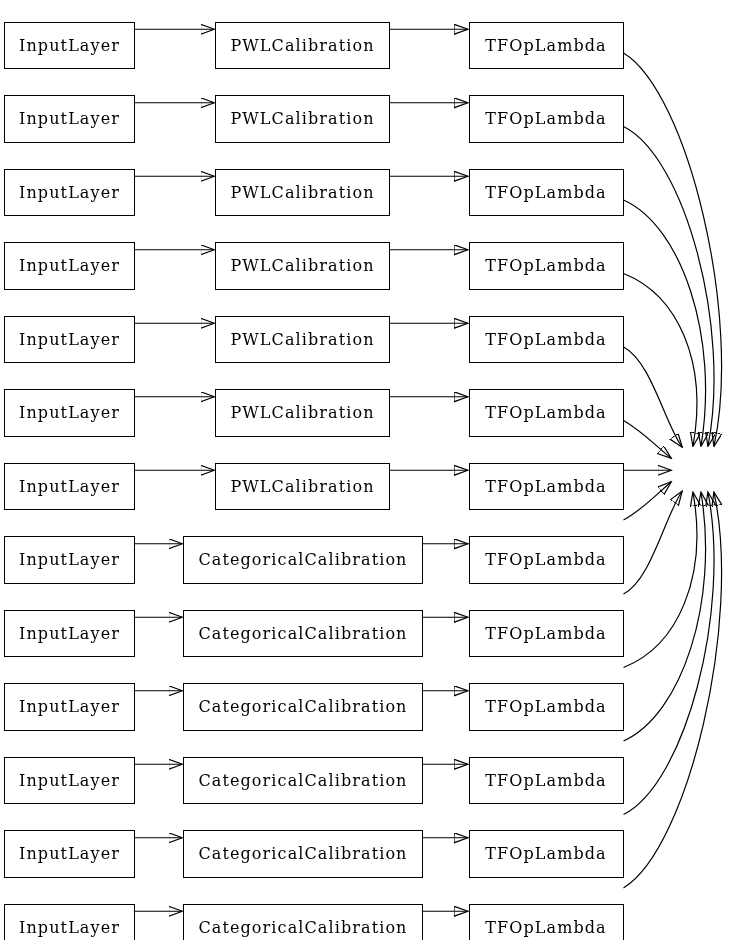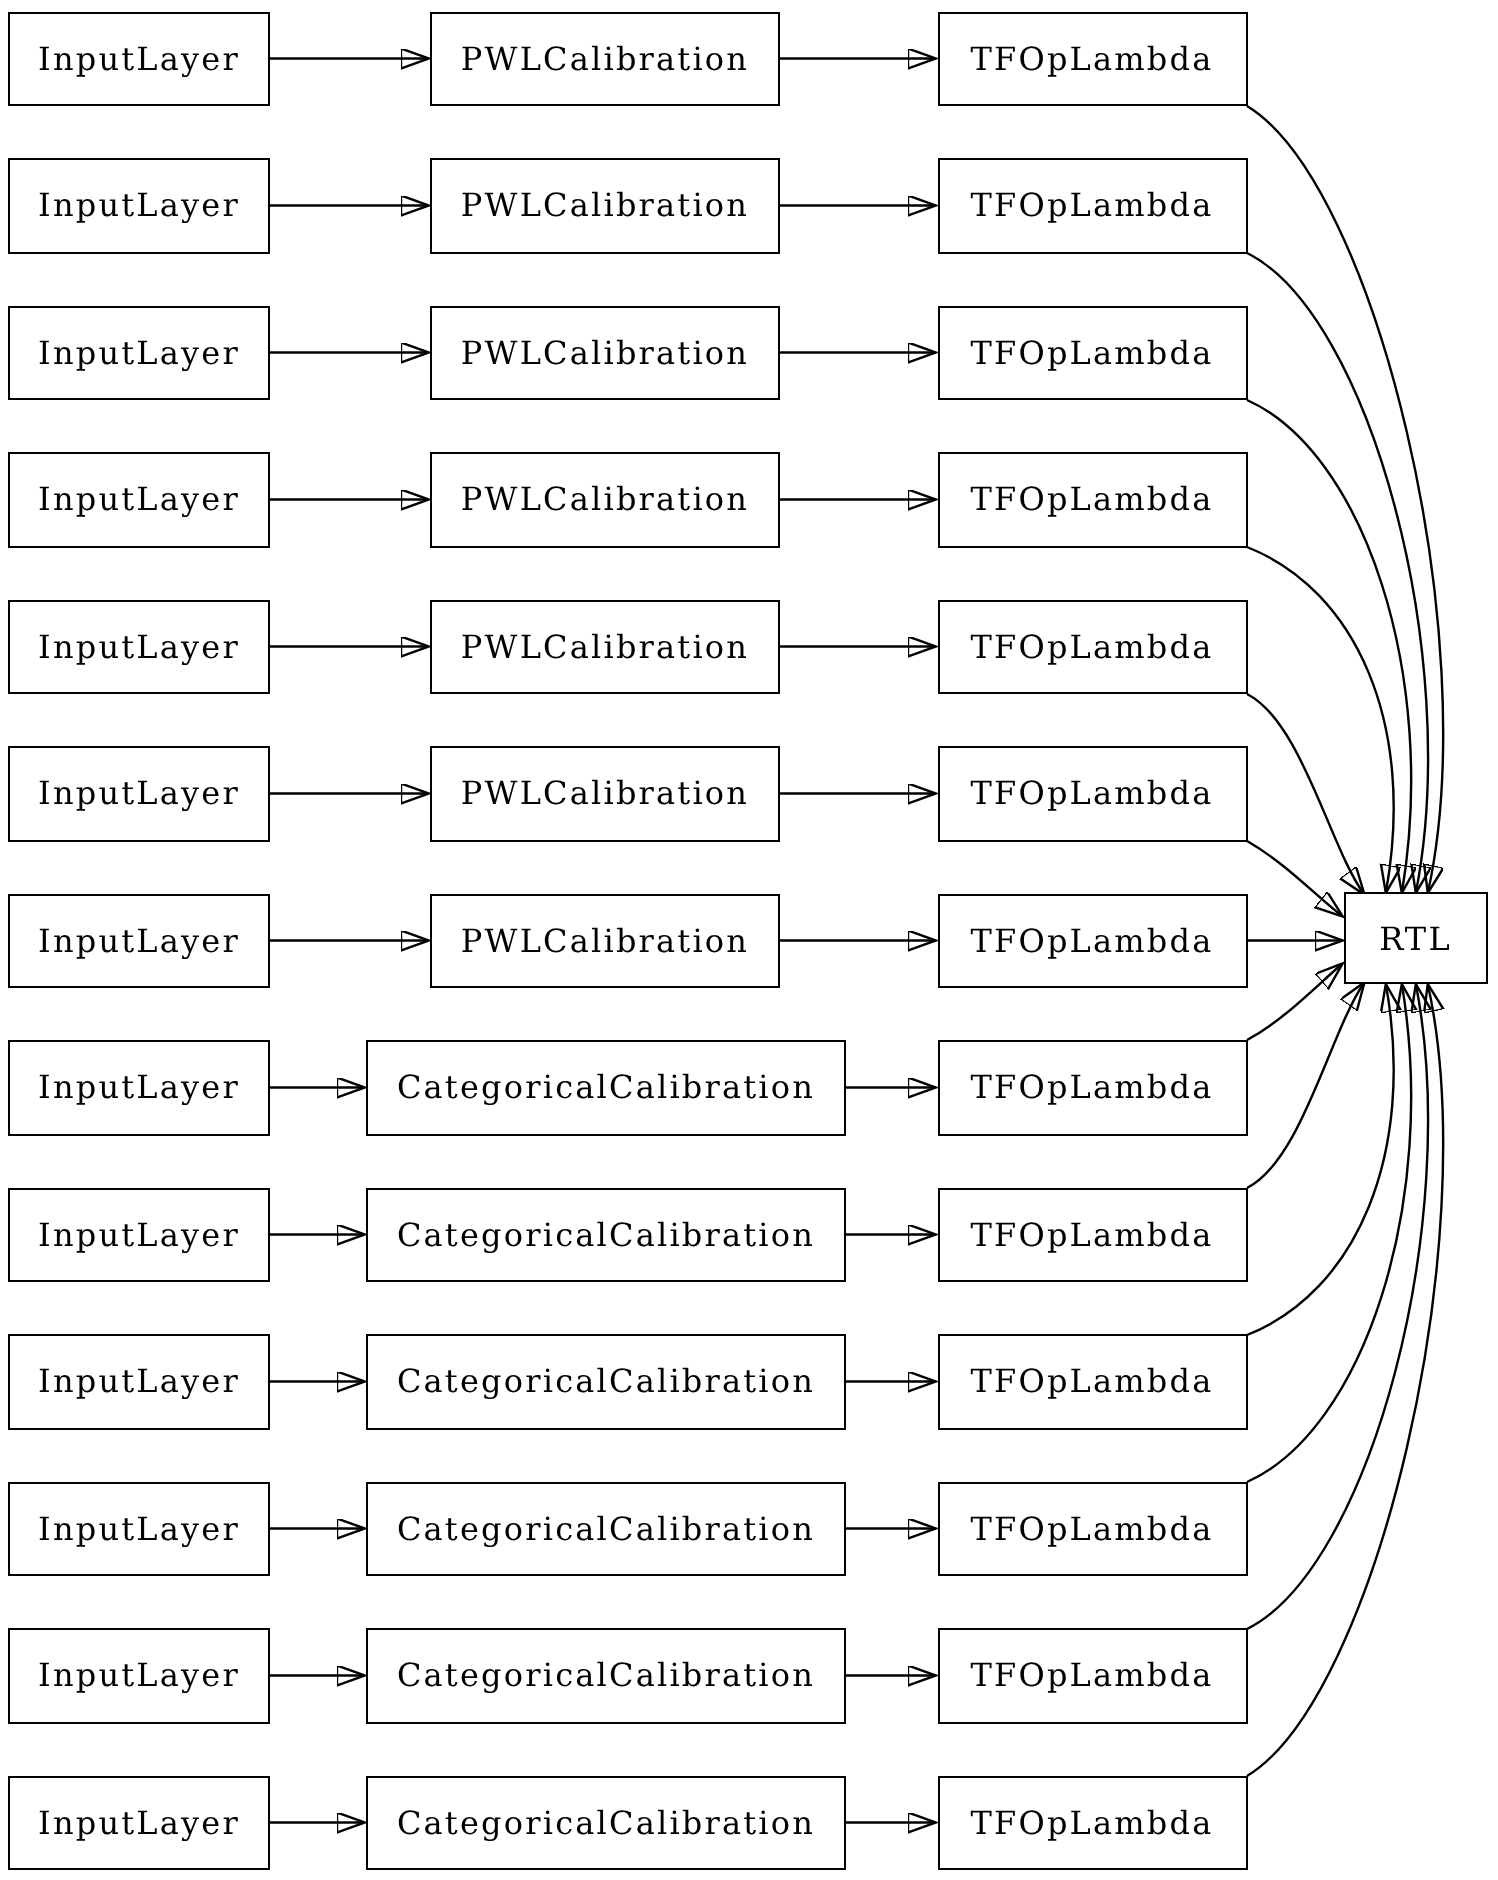--- a/index.html
+++ b/index.html
@@ -21,20 +21,21 @@
     position:absolute;
     box-sizing:border-box;
     display:flex;align-items:center;justify-content:center;
     border:1.3px solid var(--node-border,#000000);
     background:var(--node-fill,#ffffff);
     color:#000000;
     font-size:16px;
     letter-spacing:1.1px;
     white-space:nowrap;
     text-align:center;
+    margin-top:16px;
   }
 </style>
 </head>
 <body>
 
 <div class="canvas">
 
   <svg class="edge-layer" width="749" height="940" viewBox="0 0 749 940" xmlns="http://www.w3.org/2000/svg">
     <defs>
       <marker id="ah" markerWidth="15" markerHeight="11" refX="13.5" refY="5" orient="auto" markerUnits="userSpaceOnUse">
@@ -119,15 +120,14 @@
       <div class="node" style="left: 183px; top: 740.5px; width: 240px; height: 47.5px;">CategoricalCalibration</div>
       <div class="node" style="left: 468.5px; top: 740.5px; width: 155px; height: 47.5px;">TFOpLambda</div>
       <div class="node" style="left: 4px; top: 814px; width: 131px; height: 47.5px;">InputLayer</div>
       <div class="node" style="left: 183px; top: 814px; width: 240px; height: 47.5px;">CategoricalCalibration</div>
       <div class="node" style="left: 468.5px; top: 814px; width: 155px; height: 47.5px;">TFOpLambda</div>
       <div class="node" style="left: 4px; top: 887.5px; width: 131px; height: 47.5px;">InputLayer</div>
       <div class="node" style="left: 183px; top: 887.5px; width: 240px; height: 47.5px;">CategoricalCalibration</div>
       <div class="node" style="left: 468.5px; top: 887.5px; width: 155px; height: 47.5px;">TFOpLambda</div>
     </div>
 
-  <div class="node" id="rtl-node" style="left: 672px; top: 446px; width: 71.5px; height: 46px;">RTL</div>
 
 </div>
 
 </body></html>

